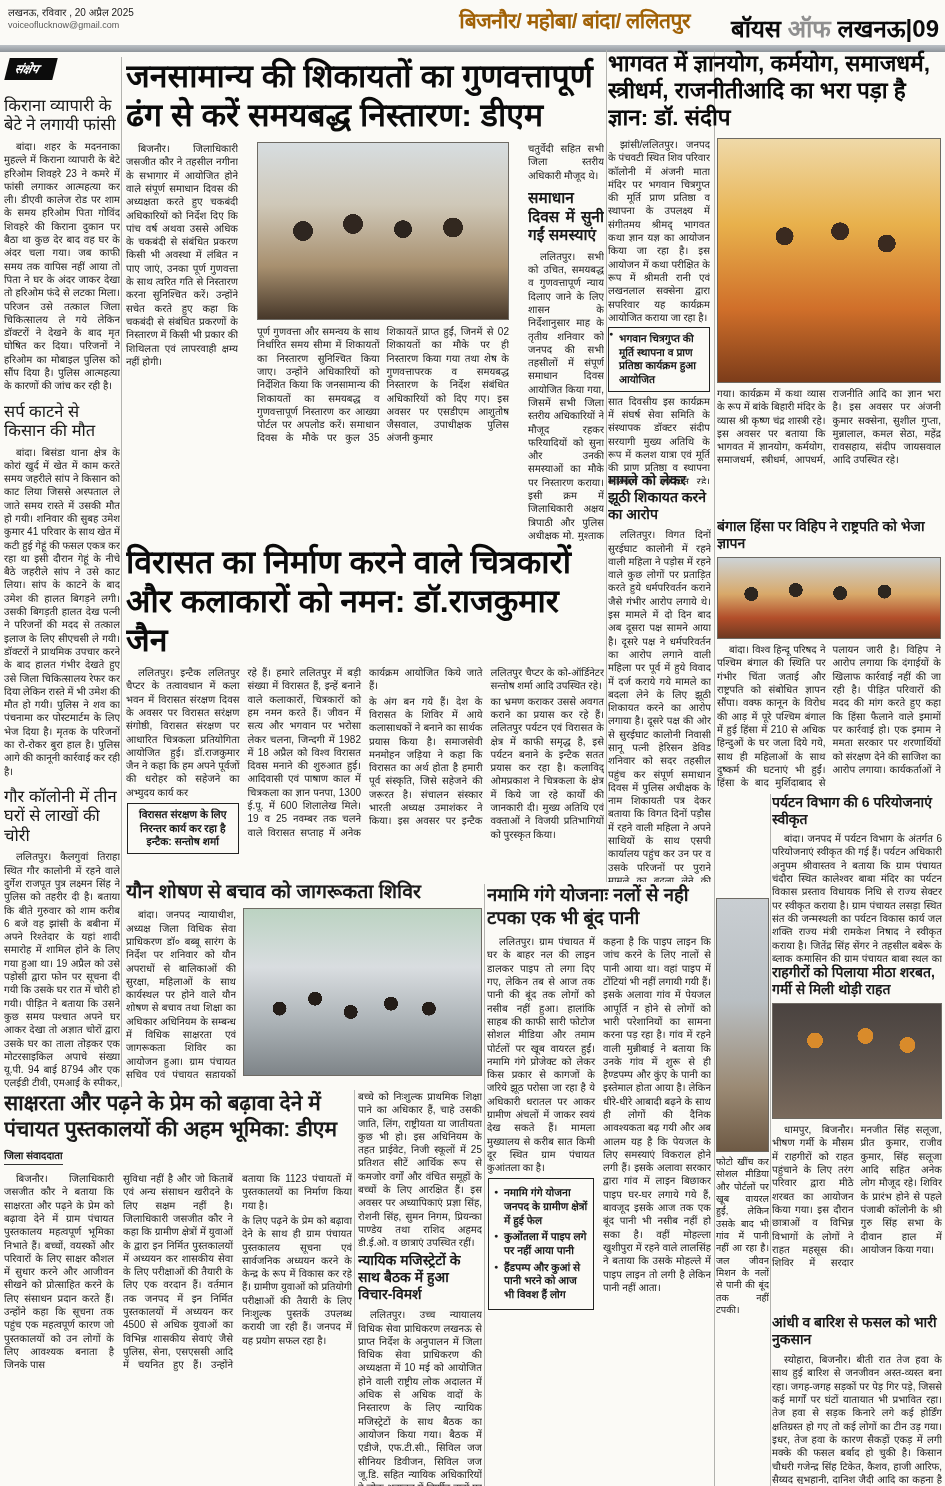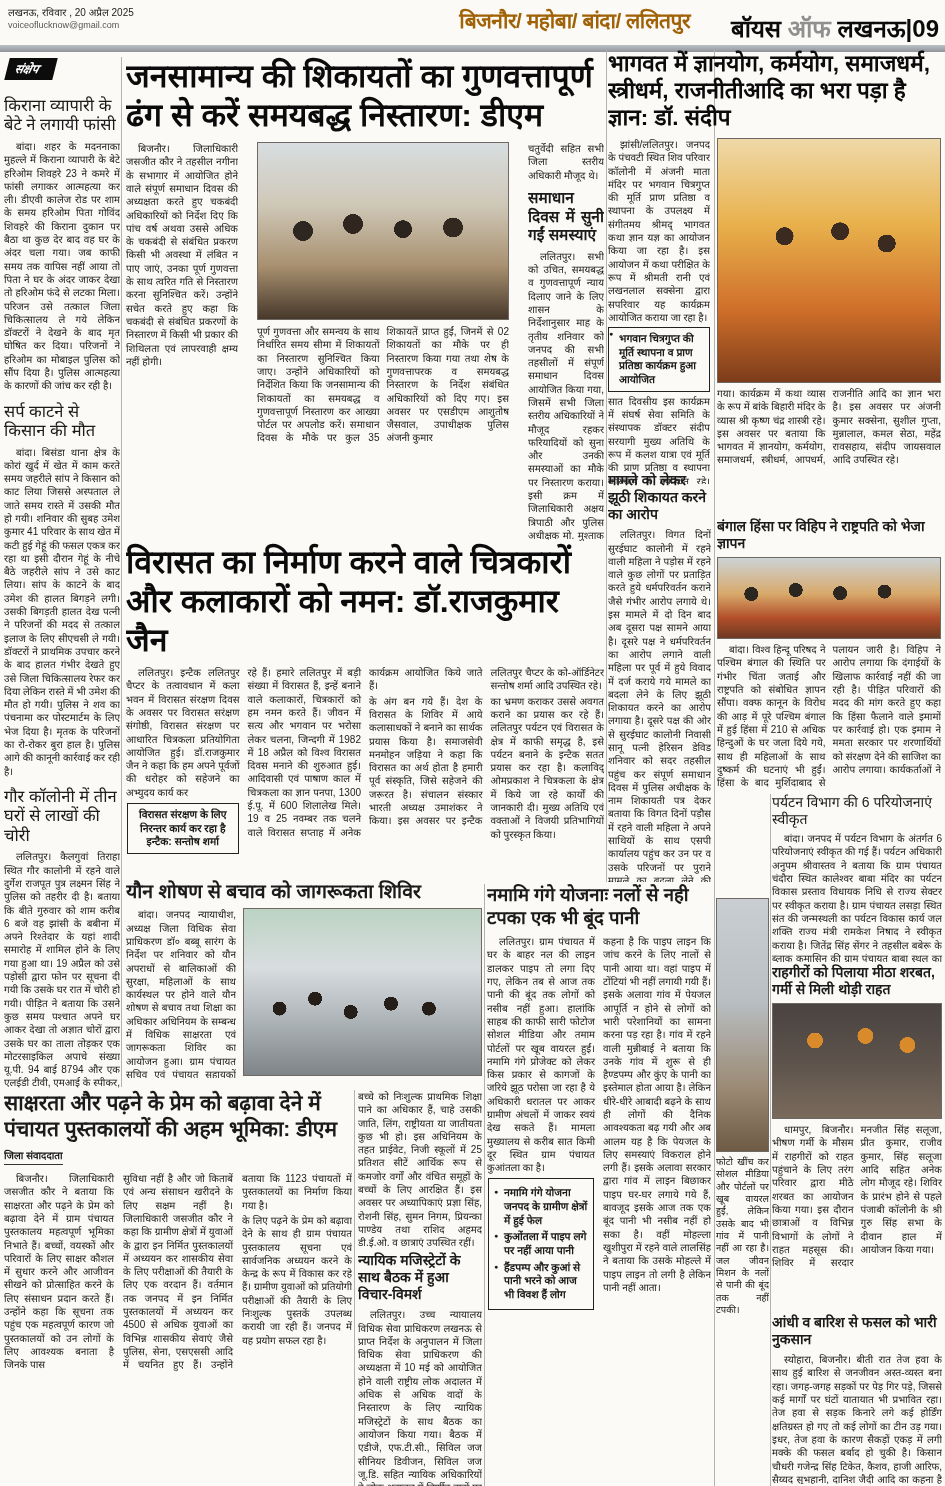--- a/index.html
+++ b/index.html
@@ -80,21 +80,21 @@
   .ph-wall{height:254px}
   .rail-cap{font-size:9.5px;line-height:1.3;margin-top:4px;text-align:justify}
   
   #saksharta{left:4px;top:1090px;width:348px;height:396px}
   .h-sk{font-size:21px;line-height:1.24;font-weight:700}
   .byline{display:inline-block;font-size:10px;font-weight:700;border-bottom:1px solid #333;
           padding-bottom:2px;margin:6px 0 7px}
   .s-body{column-count:3;column-gap:9px;height:296px;overflow:hidden}
   
   #paryatan{left:772px;top:794px;width:170px;height:168px}
-  .h-xs{font-size:14px;line-height:1.22;font-weight:400;margin-bottom:4px}
+  .h-xs{font-size:14px;line-height:1.22;font-weight:700;margin-bottom:4px}
   #rahgir{left:772px;top:964px;width:170px;height:346px}
   .ph-sharbat{height:116px;margin:4px 0}
   #rahgir .two-col{height:178px}
   #andhi{left:772px;top:1314px;width:170px;height:170px}
 </style>
 </head>
 <body>
 
 <div class="page">
 

